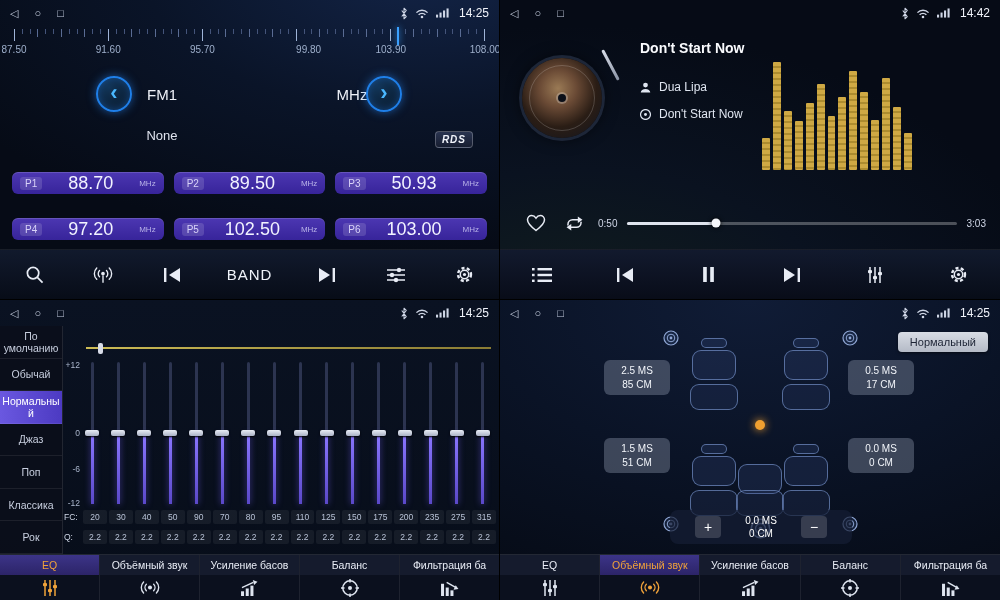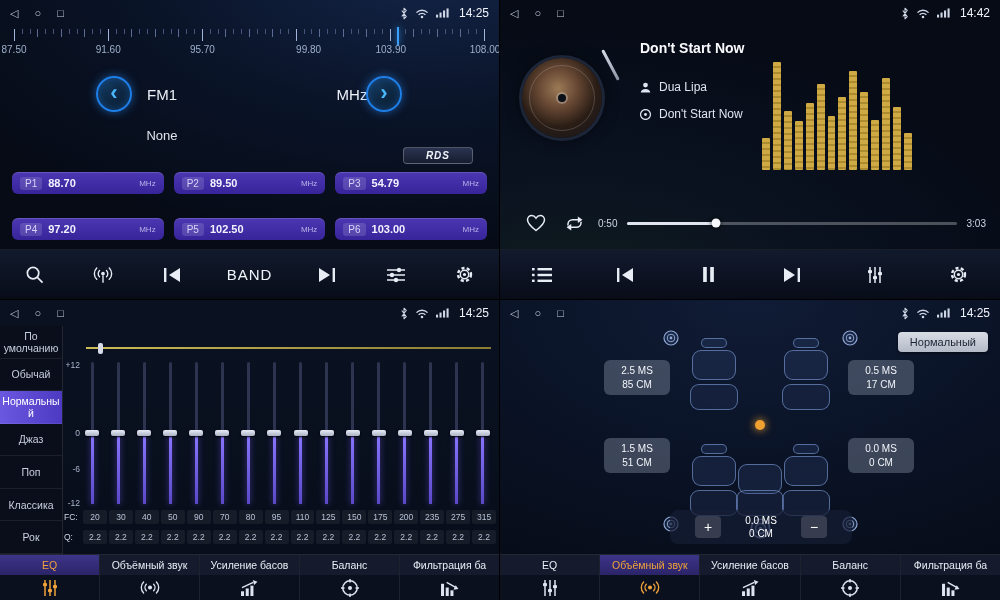--- a/index.html
+++ b/index.html
@@ -29,25 +29,25 @@
   .ruler-labels span{position:absolute;top:0;transform:translateX(-50%);font-size:10px;color:#9fb0cc;white-space:nowrap}
   .ruler-pointer{position:absolute;top:-2px;width:2px;height:18px;background:#3aa0ff;box-shadow:0 0 6px #3aa0ff;transform:translateX(-50%)}
   .circle-btn{position:absolute;width:36px;height:36px;border-radius:50%;border:2px solid #1f7fe8;background:radial-gradient(circle at 35% 30%, #123456, #081525);color:#4ab8ff;font-size:22px;font-weight:bold;display:flex;align-items:center;justify-content:center;cursor:pointer;box-shadow:0 0 10px rgba(40,140,255,.55), inset 0 0 8px rgba(40,140,255,.4);line-height:1;padding-bottom:3px}
   .tune-down{left:96px;top:76px}
   .tune-up{left:366px;top:76px}
   .band-label{position:absolute;left:134px;top:86px;width:56px;text-align:center;font-size:15px;color:#eef1f8}
   .freq-big{position:absolute;left:168px;top:70px;width:164px;text-align:center;font-size:34px;font-weight:bold;color:#fff;letter-spacing:1px}
   .mhz-label{position:absolute;left:330px;top:86px;width:44px;text-align:center;font-size:15px;color:#eef1f8}
   .stereo-mode{position:absolute;left:128px;top:128px;width:68px;text-align:center;font-size:13px;color:#dfe3ee}
   .dx-mode{position:absolute;left:168px;top:128px;width:164px;text-align:center;font-size:13px;color:#dfe3ee}
-  .rds-badge{position:absolute;right:26px;top:147px;font-size:10px;font-style:italic;font-weight:bold;letter-spacing:1px;color:#f0f3fa;background:linear-gradient(#2a3450,#161d30);border:1px solid rgba(255,255,255,.25);border-radius:4px;padding:2px 22px}
+  .rds-badge{position:absolute;right:26px;top:131px;font-size:10px;font-style:italic;font-weight:bold;letter-spacing:1px;color:#f0f3fa;background:linear-gradient(#2a3450,#161d30);border:1px solid rgba(255,255,255,.25);border-radius:4px;padding:2px 6px}
   .preset-grid{position:absolute;left:12px;right:12px;top:172px;height:68px;display:grid;grid-template-columns:repeat(3,1fr);gap:24px 10px}
   .preset{border-radius:6px;background:linear-gradient(180deg,#4c37b2,#37249a);display:flex;align-items:center;padding:0 8px;gap:6px;cursor:pointer;box-shadow:inset 0 1px 0 rgba(255,255,255,.15)}
   .p-label{font-size:10px;color:#d9d3f8;background:rgba(255,255,255,.14);padding:1px 5px;border-radius:3px}
-  .p-freq{flex:1;text-align:left;font-size:11px;font-weight:bold;color:#f2f3ff}
+  .p-freq{flex:1;text-align:center;font-size:18px;font-weight:normal;color:#f2f3ff}
   .p-unit{font-size:8px;color:#b9b3e8}
 
   .toolbar{position:absolute;left:0;right:0;bottom:0;height:50px;background:linear-gradient(180deg,rgba(18,26,46,.95),rgba(8,12,24,.95));border-top:1px solid rgba(255,255,255,.07);display:flex;align-items:center;justify-content:space-around}
   .tb-btn{background:none;border:none;color:#e8ecf5;display:flex;align-items:center;justify-content:center;cursor:pointer;min-width:28px}
   .band-text{font-size:15px;letter-spacing:1px;color:#f0f3fa;font-family:"Liberation Sans",sans-serif}
 
   
   .album{position:absolute;left:22px;top:58px;width:80px;height:80px;border-radius:50%;background:radial-gradient(circle at 45% 38%, #9a7a55 0%, #6a4a35 28%, #2a1d15 58%, #10141f 100%);box-shadow:0 0 0 3px #1d2638, 0 0 16px rgba(0,0,0,.7);cursor:pointer}
   .album::before{content:"";position:absolute;inset:7px;border-radius:50%;border:1px solid rgba(255,255,255,.18)}
   .album::after{content:"";position:absolute;left:50%;top:50%;width:8px;height:8px;margin:-4px 0 0 -4px;border-radius:50%;background:#0b0f18;box-shadow:0 0 0 2px rgba(255,255,255,.25)}
@@ -241,21 +241,21 @@
           <span class="p-freq">88.70</span>
           <span class="p-unit">MHz</span>
         </div>
         <div class="preset">
           <span class="p-label">P2</span>
           <span class="p-freq">89.50</span>
           <span class="p-unit">MHz</span>
         </div>
         <div class="preset">
           <span class="p-label">P3</span>
-          <span class="p-freq">54.79</span>
+          <span class="p-freq">50.93</span>
           <span class="p-unit">MHz</span>
         </div>
         <div class="preset">
           <span class="p-label">P4</span>
           <span class="p-freq">97.20</span>
           <span class="p-unit">MHz</span>
         </div>
         <div class="preset">
           <span class="p-label">P5</span>
           <span class="p-freq">102.50</span>

